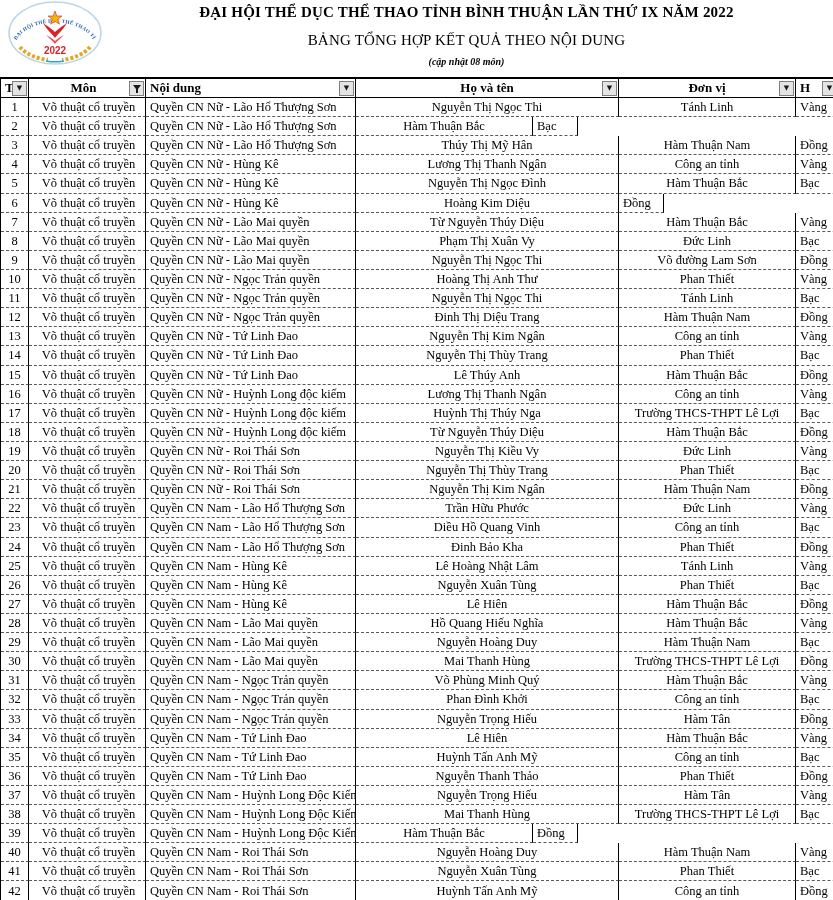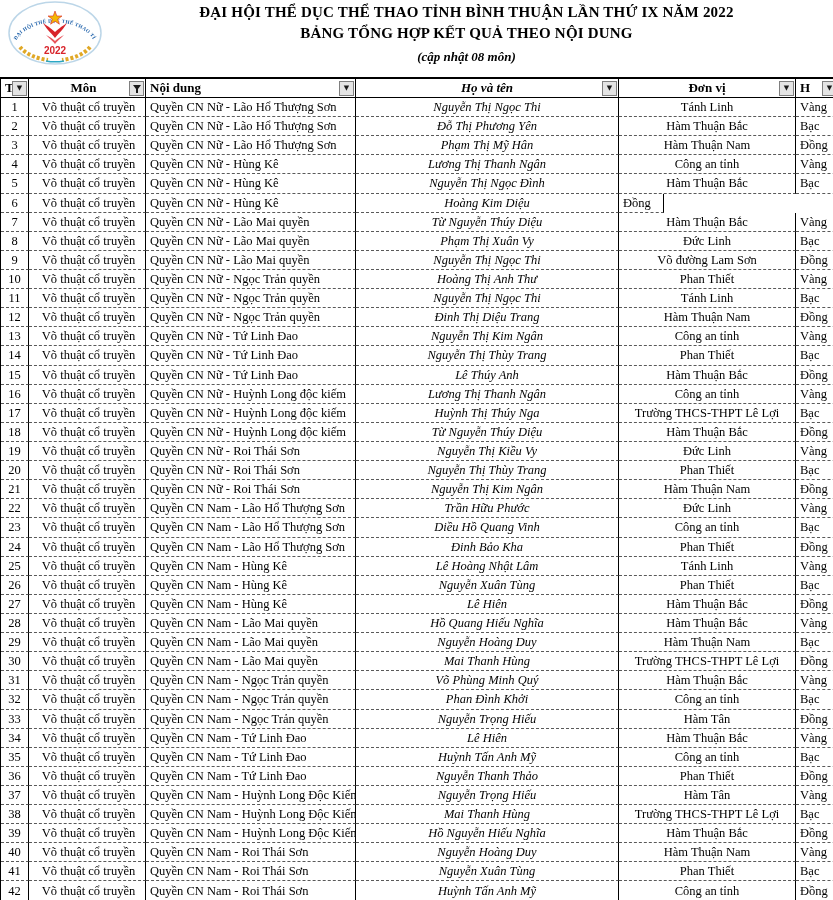--- a/index.html
+++ b/index.html
@@ -3,43 +3,43 @@
 <meta charset="utf-8">
 <style>
   html,body{margin:0;padding:0;}
   .page{
     position:relative;width:833px;height:900px;background:#fff;overflow:hidden;
     font-family:"Liberation Serif","DejaVu Serif",serif;color:#000;
   }
   
   .titles{position:absolute;left:110px;right:10px;top:3px;text-align:center;}
   .title1{font-size:15px;font-weight:bold;letter-spacing:.2px;line-height:18px;}
-  .title2{font-size:15px;font-weight:bold;letter-spacing:.2px;line-height:18px;margin-top:3px;}
-  .subtitle{font-size:13px;font-style:italic;font-weight:600;margin-top:7px;}
+  .title2{font-size:15px;font-weight:normal;letter-spacing:.2px;line-height:18px;margin-top:10px;}
+  .subtitle{font-size:10px;font-style:italic;font-weight:600;margin-top:7px;}
   .logo{position:absolute;left:8px;top:1px;width:94px;height:64px;}
   
   .grid{
     position:absolute;left:0;top:77px;width:841px;
     border-top:2px solid #000;border-left:1px solid #000;
   }
   .tr{display:flex;width:840px;}
   .td,.th{
     box-sizing:border-box;flex:0 0 auto;overflow:hidden;white-space:nowrap;
     border-right:1px solid #000;font-size:12.5px;line-height:18px;
     display:flex;align-items:center;
   }
   .th{
     height:19px;font-weight:bold;justify-content:center;position:relative;
     border-bottom:1.5px solid #000;background:#fff;font-size:13px;
   }
   .td{height:19.12px;border-bottom:1px dashed #595959;}
   .c0{width:28px;justify-content:center;}
   .c1{width:117px;justify-content:center;padding-left:3px;}
   .c2{width:210px;justify-content:flex-start;padding-left:4px;}
-  .c3{width:263px;justify-content:center;font-style:italic;}
+  .c3{width:263px;justify-content:center;}
   .c4{width:177px;justify-content:center;}
   .c5{width:45px;justify-content:flex-start;padding-left:4px;}
   .th.c0{justify-content:flex-start;padding-left:4px;}
   .th.c1 .hlabel{margin-right:10px;}
   
   .fbtn{
     position:absolute;top:2px;width:15px;height:15px;box-sizing:border-box;
     background:#e4e4e4;border:1px solid #7f7f7f;
     display:flex;align-items:center;justify-content:center;cursor:pointer;
   }
@@ -125,29 +125,28 @@
           <div class="td c1">Võ thuật cổ truyền</div>
           <div class="td c2">Quyền CN Nữ - Lão Hổ Thượng Sơn</div>
           <div class="td c3">Nguyễn Thị Ngọc Thi</div>
           <div class="td c4">Tánh Linh</div>
           <div class="td c5">Vàng</div>
         </div>
         <div class="tr">
           <div class="td c0">2</div>
           <div class="td c1">Võ thuật cổ truyền</div>
           <div class="td c2">Quyền CN Nữ - Lão Hổ Thượng Sơn</div>
-          <div class="td c3">Đỗ Thị Phương Yên</div>
           <div class="td c4">Hàm Thuận Bắc</div>
           <div class="td c5">Bạc</div>
         </div>
         <div class="tr">
           <div class="td c0">3</div>
           <div class="td c1">Võ thuật cổ truyền</div>
           <div class="td c2">Quyền CN Nữ - Lão Hổ Thượng Sơn</div>
-          <div class="td c3">Phạm Thị Mỹ Hân</div>
+          <div class="td c3">Thúy Thị Mỹ Hân</div>
           <div class="td c4">Hàm Thuận Nam</div>
           <div class="td c5">Đồng</div>
         </div>
         <div class="tr">
           <div class="td c0">4</div>
           <div class="td c1">Võ thuật cổ truyền</div>
           <div class="td c2">Quyền CN Nữ - Hùng Kê</div>
           <div class="td c3">Lương Thị Thanh Ngân</div>
           <div class="td c4">Công an tỉnh</div>
           <div class="td c5">Vàng</div>
@@ -420,21 +419,20 @@
           <div class="td c1">Võ thuật cổ truyền</div>
           <div class="td c2">Quyền CN Nam - Huỳnh Long Độc Kiếm</div>
           <div class="td c3">Mai Thanh Hùng</div>
           <div class="td c4">Trường THCS-THPT Lê Lợi</div>
           <div class="td c5">Bạc</div>
         </div>
         <div class="tr">
           <div class="td c0">39</div>
           <div class="td c1">Võ thuật cổ truyền</div>
           <div class="td c2">Quyền CN Nam - Huỳnh Long Độc Kiếm</div>
-          <div class="td c3">Hồ Nguyễn Hiếu Nghĩa</div>
           <div class="td c4">Hàm Thuận Bắc</div>
           <div class="td c5">Đồng</div>
         </div>
         <div class="tr">
           <div class="td c0">40</div>
           <div class="td c1">Võ thuật cổ truyền</div>
           <div class="td c2">Quyền CN Nam - Roi Thái Sơn</div>
           <div class="td c3">Nguyễn Hoàng Duy</div>
           <div class="td c4">Hàm Thuận Nam</div>
           <div class="td c5">Vàng</div>

